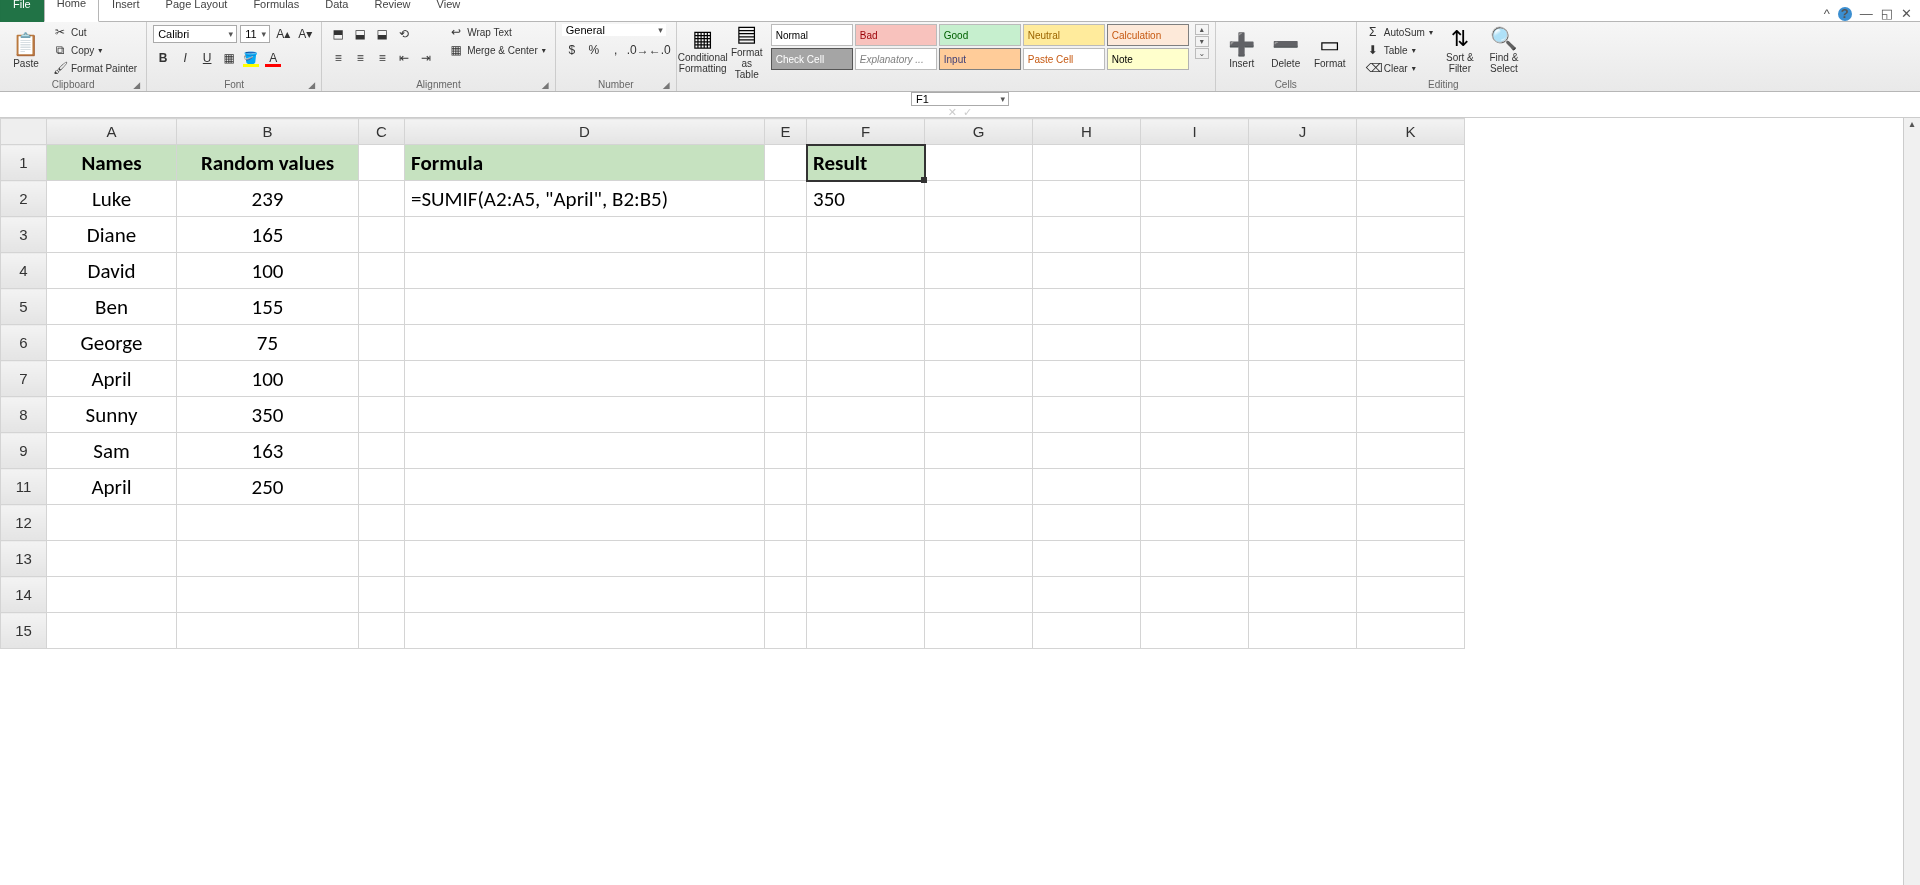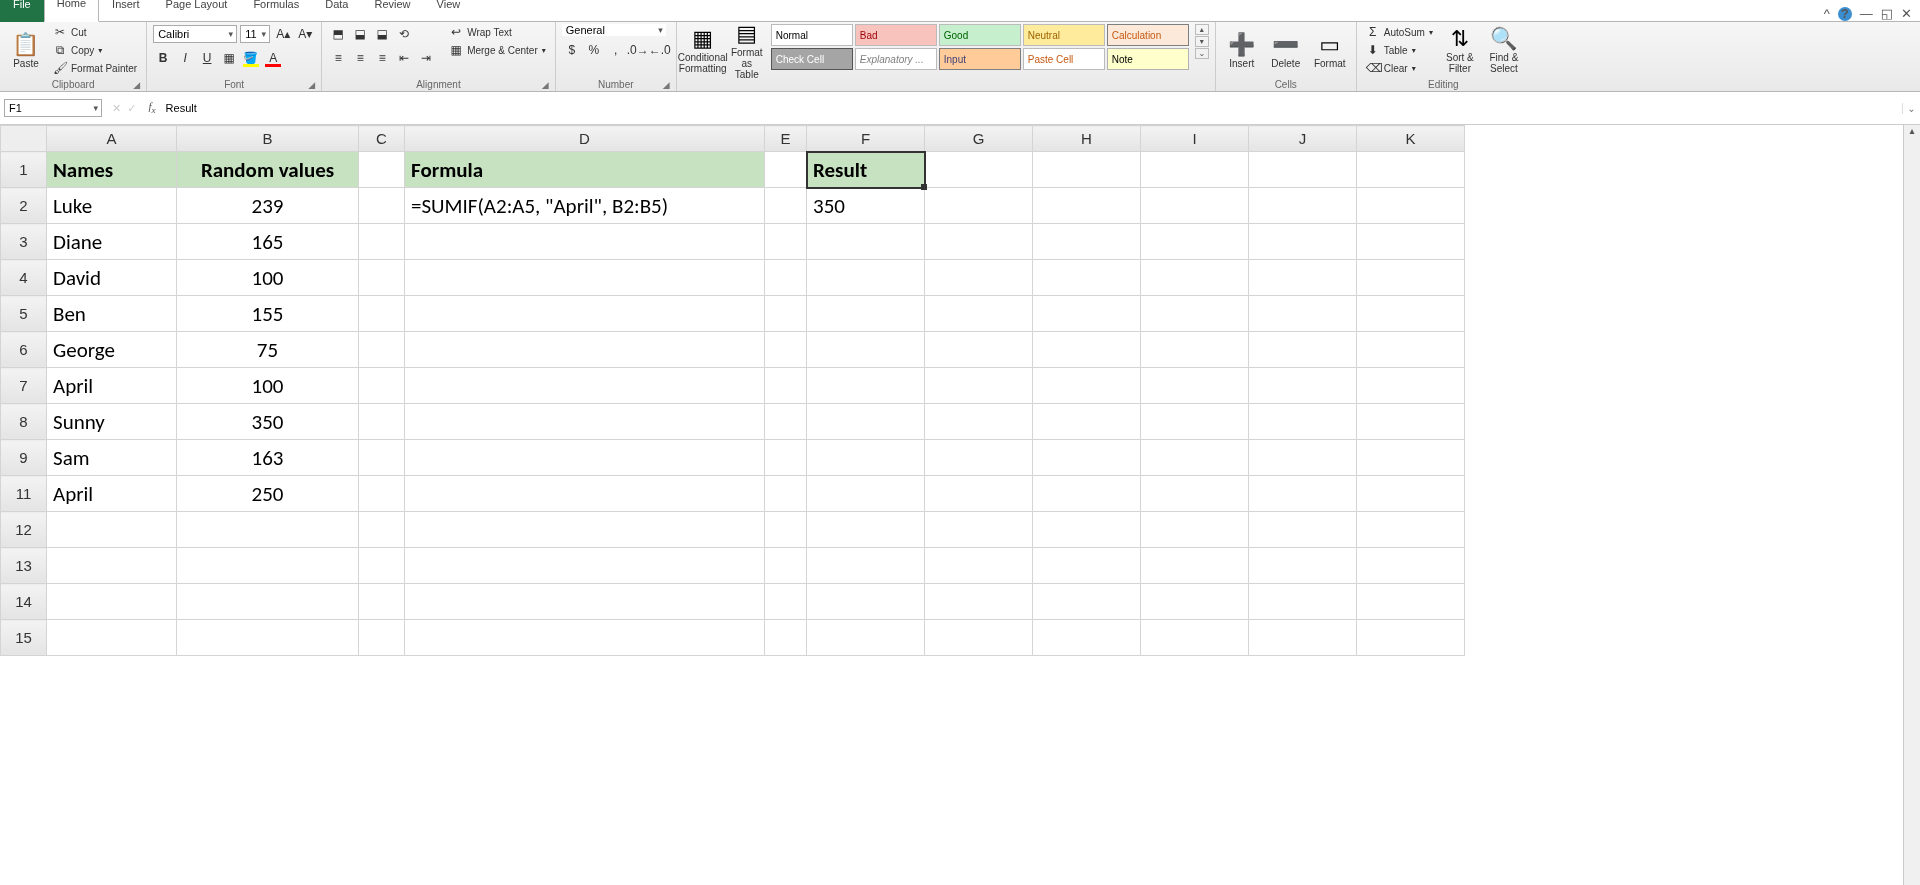--- a/index.html
+++ b/index.html
@@ -37,39 +37,39 @@
 .sel{display:inline-flex; align-items:center; padding:0 16px 0 4px; background:#fff; position:relative;}
 .sel::after{content:"▾"; position:absolute; right:3px; font-size:9px; color:#555;}
 .btnrow{display:flex; gap:2px; align-items:center;}
 .btnrow .b{width:20px; height:20px; display:flex; align-items:center; justify-content:center; cursor:pointer; font-size:12px; color:#333; border-radius:2px;}
 .style-gallery{display:grid; grid-template-columns:repeat(5,82px); grid-auto-rows:22px; gap:2px;}
 .style-cell{border:1px solid #bbb; font-size:10px; display:flex; align-items:center; padding:0 4px; cursor:pointer;}
 .style-nav{display:flex; flex-direction:column; justify-content:center; gap:1px; margin-left:2px;}
 .style-nav span{font-size:8px; color:#555; border:1px solid #bbb; width:14px; text-align:center; cursor:pointer;}
 
 
-.fx-bar{display:flex; align-items:center; height:33px; border-bottom:1px solid #ccc; background:#fff;}
+.fx-bar{display:flex; align-items:center; height:26px; border-bottom:1px solid #ccc; background:#fff;flex-direction:column;}
 .namebox{width:98px; border:1px solid #aaa; height:18px; margin:0 4px; display:flex; align-items:center; padding:0 4px; font-size:11px; position:relative;}
 .namebox::after{content:"▾"; position:absolute; right:3px; font-size:9px; color:#555;}
 .fx-btns{display:flex; gap:6px; color:#888; padding:0 6px;}
 .fx-label{font-style:italic; font-family:"Times New Roman",serif; color:#555; padding:0 6px;}
 .formula-input{flex:1; border:none; outline:none; font-size:11px; padding:0 4px;}
 .fx-expand{width:18px; text-align:center; color:#777; border-left:1px solid #ddd; font-size:10px;}
 
 
 .sheet{position:relative; height:calc(885px - 22px - 70px - 22px); overflow:hidden;}
 table.grid{border-collapse:collapse; table-layout:fixed;}
 table.grid th, table.grid td{border:1px solid #d4d4d4; }
 table.grid thead th{background:linear-gradient(#f3f3f3,#e4e4e4); font-weight:normal; color:#333; height:26px; font-size:15px; text-align:center;}
 table.grid thead th.corner{background:#eee;}
 table.grid tbody th{background:linear-gradient(#f3f3f3,#e4e4e4); font-weight:normal; color:#333; width:46px; text-align:center; font-size:15px;}
 table.grid td{height:36px; padding:0 6px; font-size:21px; font-family:Calibri,Arial,sans-serif; color:#000; background:#fff; vertical-align:middle;}
 td.hdr{background:#c6e2c0 !important; color:#2e7d32; font-weight:bold;}
 td.center{text-align:center;}
-.col-A{width:130px;}
+.col-A{width:130px;text-align:center;}
 .col-B{width:182px;}
 .col-C{width:46px;}
 .col-D{width:360px;}
 .col-E{width:42px;}
 .col-F{width:118px;}
 .col-G{width:108px;}
 .col-H{width:108px;}
 .col-I{width:108px;}
 .col-J{width:108px;}
 .col-K{width:108px;}

